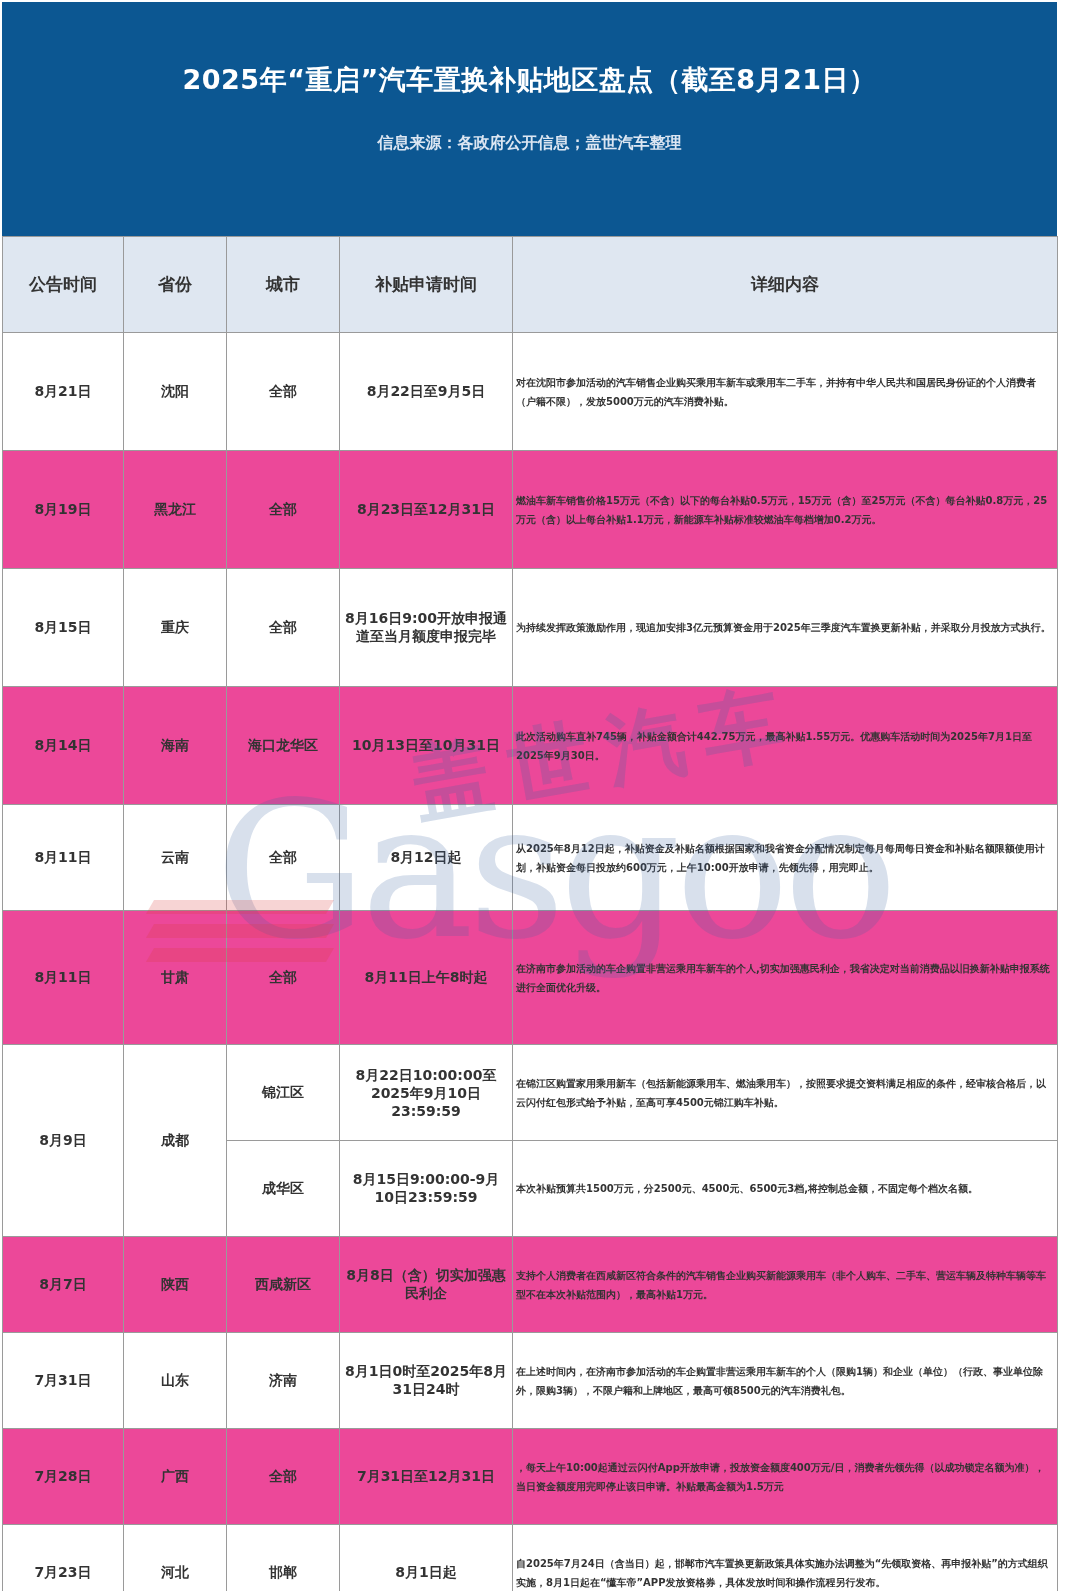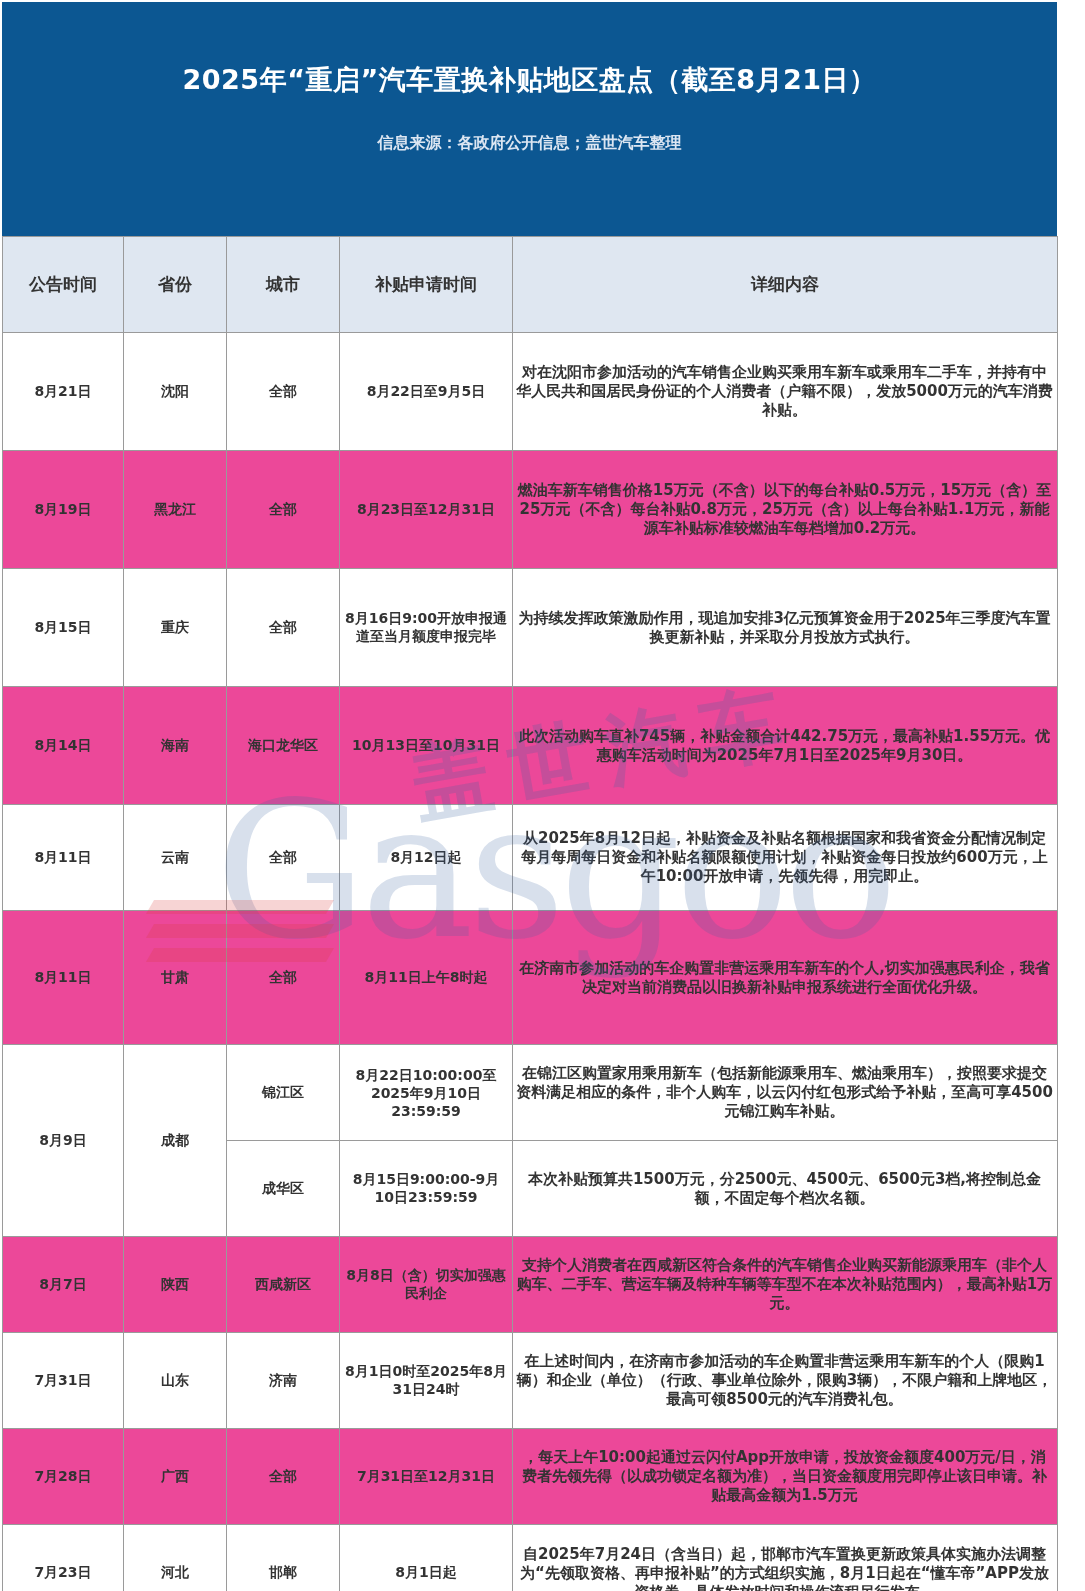--- a/index.html
+++ b/index.html
@@ -5,21 +5,21 @@
   html, body { margin:0; padding:0; background:#ffffff; }
   body { width:1085px; height:1591px; position:relative; overflow:hidden;
          font-family:"DejaVu Sans","Liberation Sans",sans-serif; color:#2b2b2b; }
   .sheet { position:absolute; left:2px; top:2px; width:1055px; }
   .banner { height:234px; background:#0c5792; color:#ffffff; text-align:center; position:relative; }
   .banner .title { position:absolute; top:60px; left:0; right:0; font-size:27px; font-weight:bold; letter-spacing:0.5px; }
   .banner .source { position:absolute; top:131px; left:0; right:0; font-size:16px; color:#dce6f2; font-weight:bold; }
   table { border-collapse:collapse; width:1055px; table-layout:fixed;border-radius:13px; }
   th, td { border:1px solid #9a9a9a; text-align:center; vertical-align:middle; font-size:14px; font-weight:bold; color:#333; padding:0 4px; }
   thead th { background:#dfe7f1; height:95px; font-size:17px; color:#333; }
-  td.detail { text-align:center; font-size:15px; line-height:19px; padding:0 4px 0 3px; font-weight:bold; color:#333; }
+  td.detail { text-align:left; font-size:10px; line-height:19px; padding:0 4px 0 3px; font-weight:bold; color:#333; }
   tr.alt td { background:#ec4899; }
   tr.wht td { background:#ffffff; }
   .watermark { position:absolute; pointer-events:none; }
   .wm-cn { left:410px; top:700px; font-size:80px; color:rgba(60,100,160,0.22); font-weight:bold; transform:rotate(-10deg); letter-spacing:18px; }
   .wm-en { left:215px; top:760px; font-size:190px; color:rgba(60,100,160,0.20); font-family:"DejaVu Serif",serif; letter-spacing:-6px; }
   .wm-bars { left:150px; top:900px; width:180px; height:90px; }
   .wm-bars div { height:14px; margin-bottom:10px; background:rgba(220,60,60,0.22); transform:skewX(-30deg); }
 </style>
 </head>
 <body>
@@ -88,21 +88,21 @@
         <td>甘肃</td>
         <td>全部</td>
         <td>8月11日上午8时起</td>
         <td class="detail">在济南市参加活动的车企购置非营运乘用车新车的个人,切实加强惠民利企，我省决定对当前消费品以旧换新补贴申报系统进行全面优化升级。</td>
       </tr>
       <tr class="wht" style="height:96px">
         <td rowspan="2">8月9日</td>
         <td rowspan="2">成都</td>
         <td>锦江区</td>
         <td>8月22日10:00:00至2025年9月10日23:59:59</td>
-        <td class="detail">在锦江区购置家用乘用新车（包括新能源乘用车、燃油乘用车），按照要求提交资料满足相应的条件，非个人购车，以云闪付红包形式给予补贴，至高可享4500元锦江购车补贴。</td>
+        <td class="detail">在锦江区购置家用乘用新车（包括新能源乘用车、燃油乘用车），按照要求提交资料满足相应的条件，经审核合格后，以云闪付红包形式给予补贴，至高可享4500元锦江购车补贴。</td>
       </tr>
       <tr class="wht" style="height:96px">
         <td>成华区</td>
         <td>8月15日9:00:00-9月10日23:59:59</td>
         <td class="detail">本次补贴预算共1500万元，分2500元、4500元、6500元3档,将控制总金额，不固定每个档次名额。</td>
       </tr>
       <tr class="alt" style="height:96px">
         <td>8月7日</td>
         <td>陕西</td>
         <td>西咸新区</td>

